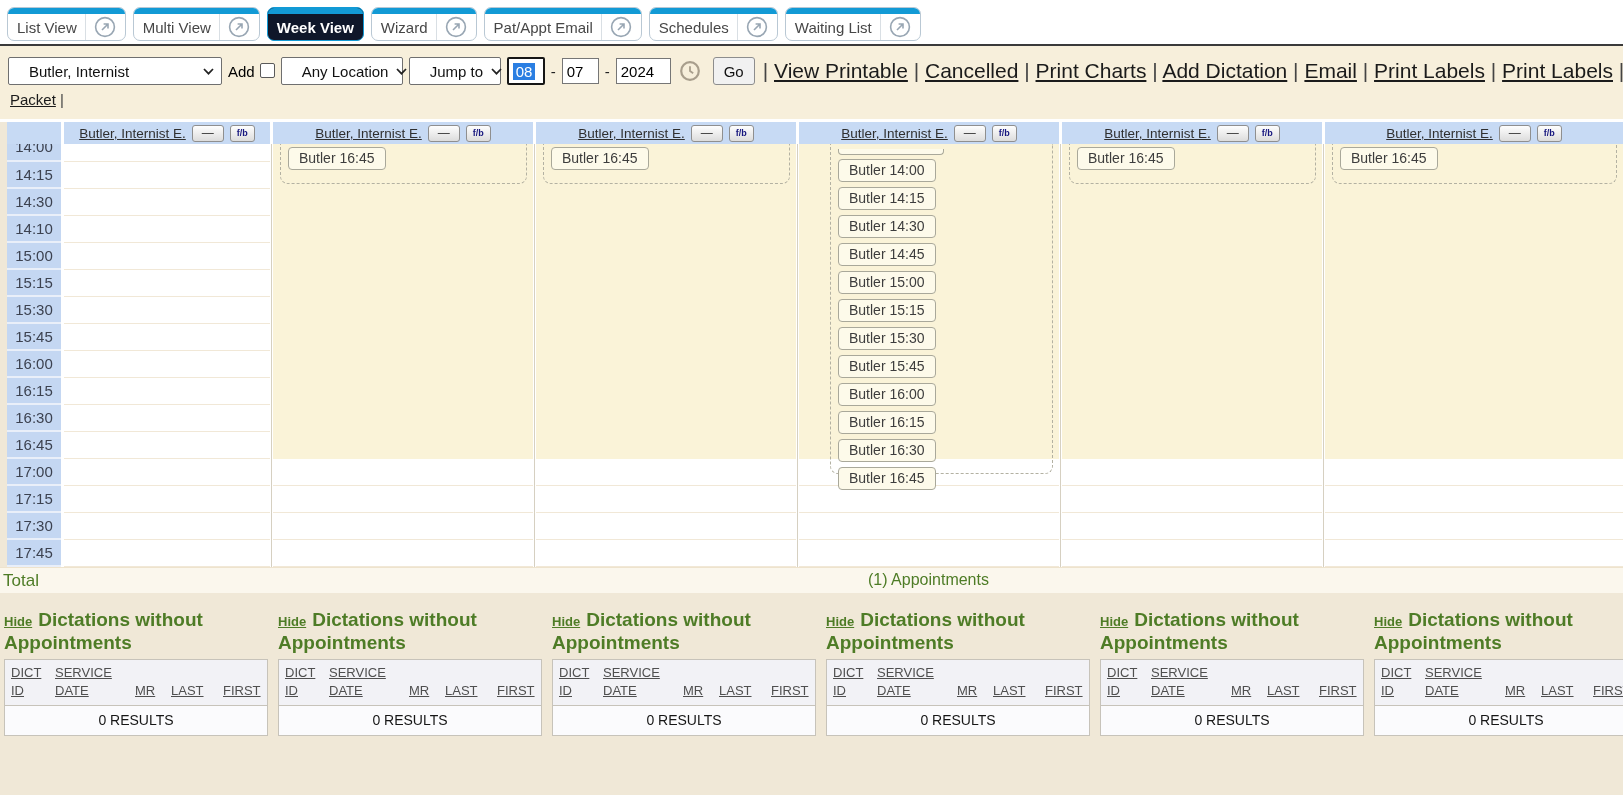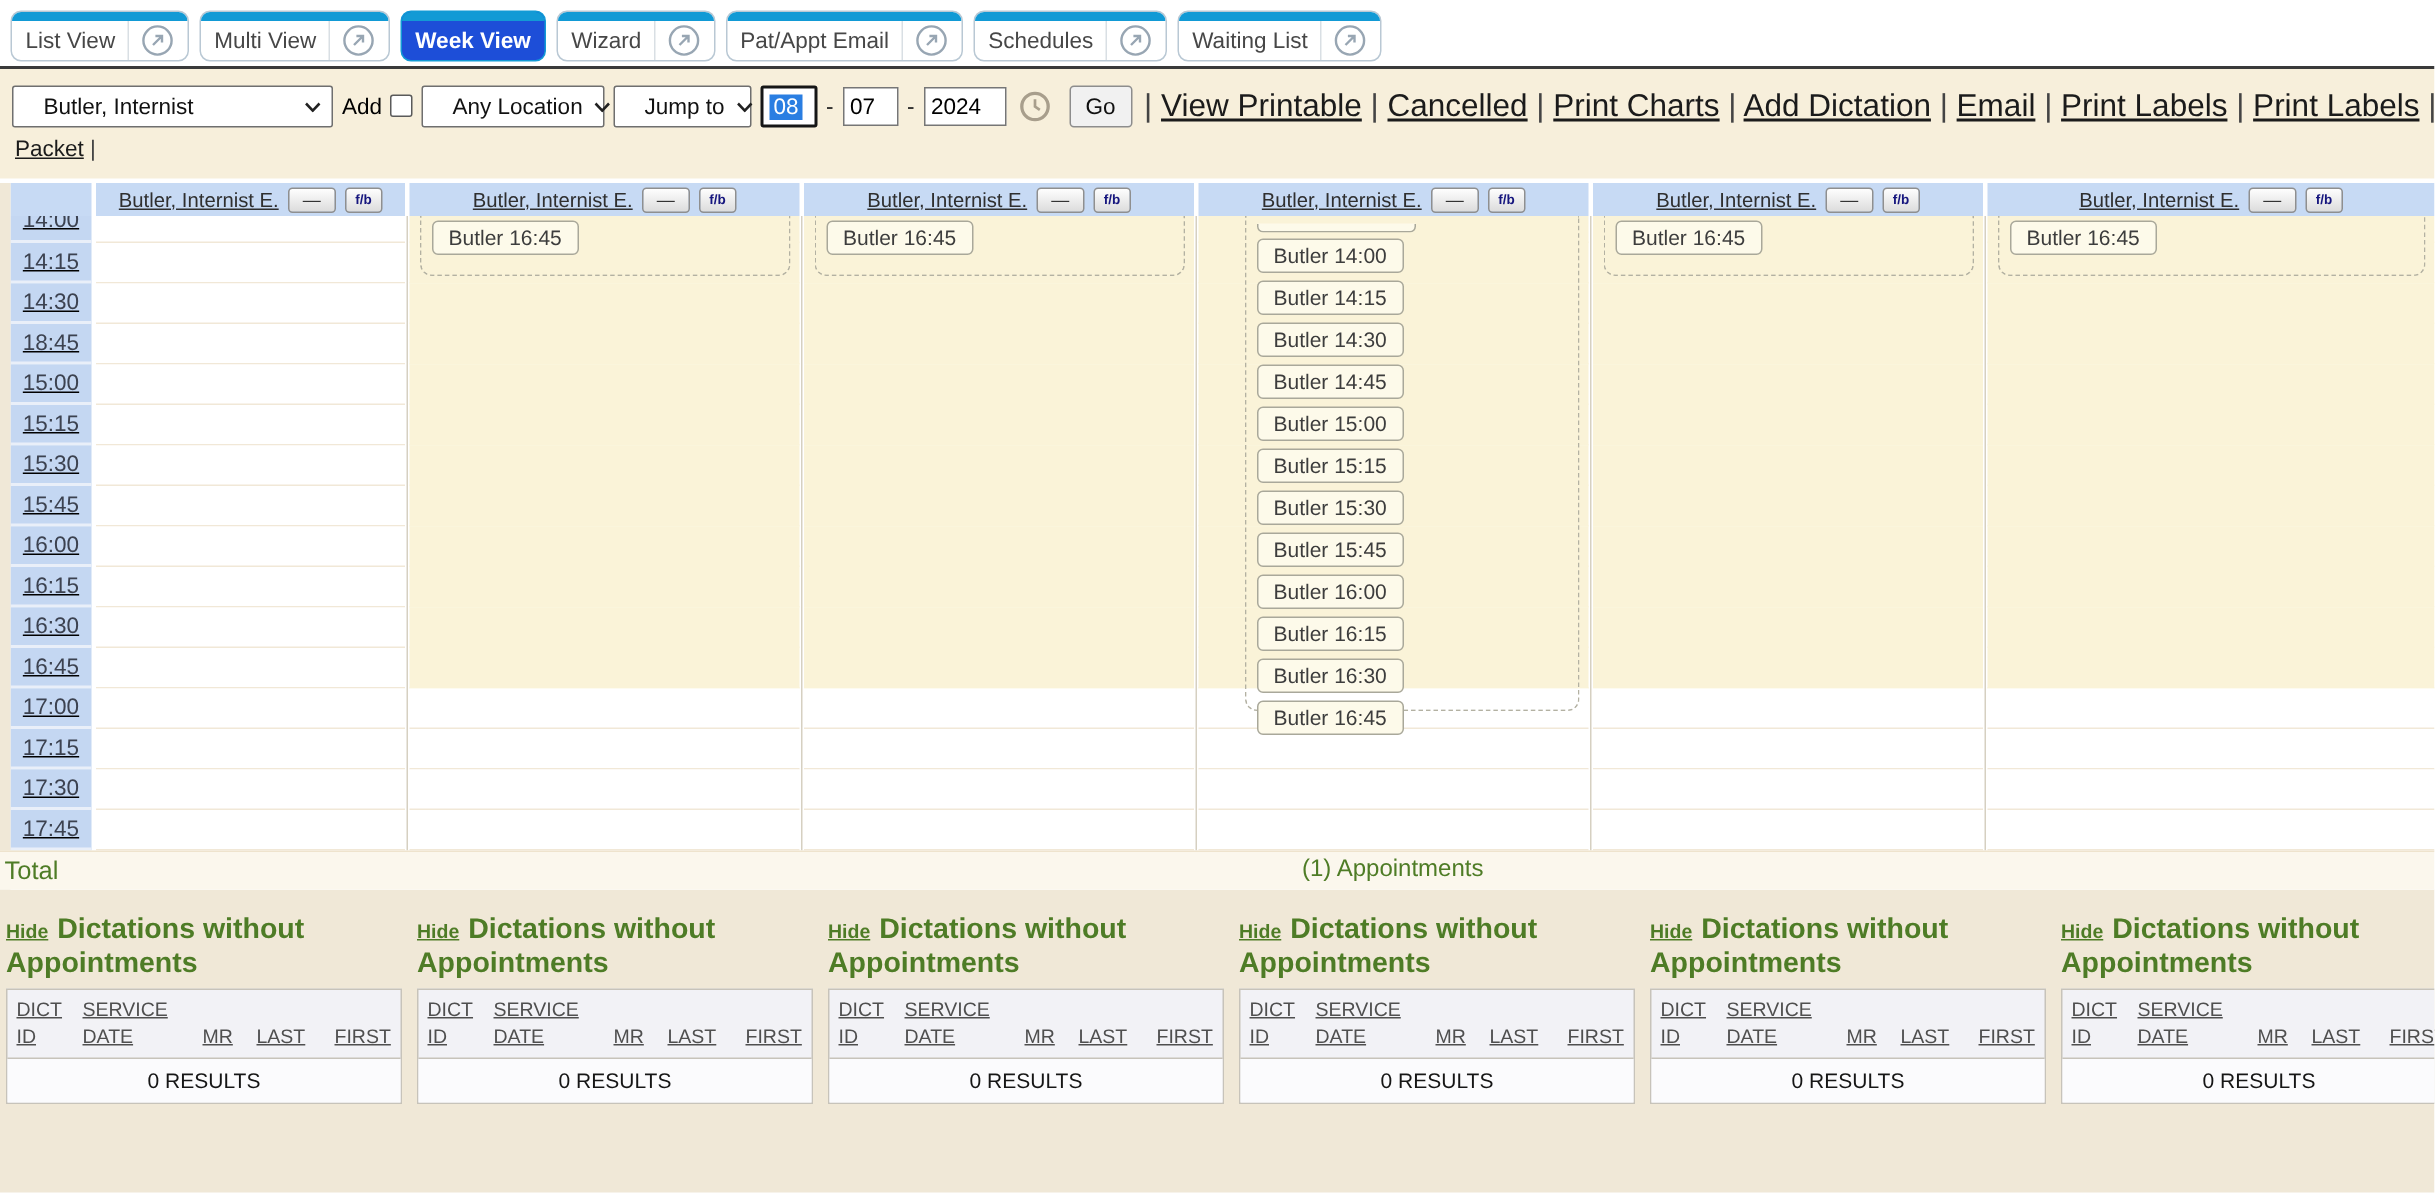--- a/index.html
+++ b/index.html
@@ -9,21 +9,21 @@
   
   .tabbar { display:flex; align-items:flex-start; gap:7px; padding:7px 0 0 7px;
     height:46px; background:#fff; border-bottom:2px solid #3a3a3a; }
   .tab { display:inline-flex; flex-direction:column; height:34px; border:1px solid #b9c8d4;
     border-radius:7px; overflow:hidden; background:#fff; cursor:pointer; flex:none; }
   .tab-top { height:6px; background:#129ad5; flex:none; }
   .tab-row { display:flex; align-items:center; flex:1; padding:0 9px; gap:8px; }
   .tab-label { font-size:15px; color:#474747; white-space:nowrap; }
   .tab-sep { width:1px; align-self:stretch; background:#d9dfe4; }
   .arrow-icon { width:22px; height:22px; display:inline-flex; }
-  .tab.active { background:#1d4ed8; border-color:#129ad5; }
+  .tab.active { background:#0f172a; border-color:#129ad5; }
   .tab.active .tab-label { color:#fff; font-weight:bold; }
 
   
   .toolbar { background:#f7efdb; padding:10px 8px 6px 8px; }
   .tb-row1 { display:flex; align-items:center; gap:6px; font-size:15px; white-space:nowrap; height:30px; }
   .selectbox { height:28px; background:#fff; border:1px solid #6f6f6f; border-radius:2px;
     display:inline-flex; align-items:center; justify-content:space-between;
     padding:0 7px 0 20px; gap:8px; color:#111; cursor:pointer; flex:none; }
   .sel-provider { width:214px; }
   .sel-location { width:122px; }
@@ -42,21 +42,21 @@
     border:1px solid #8d8d8d; border-radius:3px; color:#111; cursor:pointer; margin-left:4px; }
   .links { font-size:21px; color:#1b1b1b; margin-left:2px; }
   .tlink { text-decoration:underline; cursor:pointer; color:#1b1b1b; }
   .pipe { color:#444; }
   .tb-row2 { margin-top:5px; font-size:15px; height:22px; }
 
   
   .sched-wrap { margin-top:3px; position:relative; background:#fff; }
   .sched-wrap::before { content:''; position:absolute; left:0; top:0; width:7px; height:100%; background:#f0e8d7; }
   .sched { display:flex; padding-left:7px; }
-  .time-col { width:54px; flex:none;text-decoration:underline; }
+  .time-col { width:54px; flex:none; }
   .time-head { height:22px; background:#c7daf4; }
   .time-cell { height:27px; background:#c4d7f2; border-bottom:2px solid #e9eff9;
     font-size:15px; color:#3c4250; text-align:center; line-height:25px; overflow:hidden; }
   .time-cell.clipped { height:18px; }
   .time-cell.clipped span { display:block; margin-top:-10px; }
   .day-col { margin-left:3px; flex:none; position:relative; }
   .day-col.first { width:206px; }
   .day-col.mid { width:260px; }
   .day-col.last { flex:1; width:auto; }
   .col-head { height:22px; background:#c7daf4; display:flex; align-items:center;
@@ -246,21 +246,21 @@
 
   <div class="sched-wrap">
     <div class="sched">
         <div class="time-col">
           <div class="time-head"></div>
           <div class="time-cell clipped">
             <span>14:00</span>
           </div>
           <div class="time-cell"><span>14:15</span></div>
           <div class="time-cell"><span>14:30</span></div>
-          <div class="time-cell"><span>18:45</span></div>
+          <div class="time-cell"><span>14:10</span></div>
           <div class="time-cell"><span>15:00</span></div>
           <div class="time-cell"><span>15:15</span></div>
           <div class="time-cell"><span>15:30</span></div>
           <div class="time-cell"><span>15:45</span></div>
           <div class="time-cell"><span>16:00</span></div>
           <div class="time-cell"><span>16:15</span></div>
           <div class="time-cell"><span>16:30</span></div>
           <div class="time-cell"><span>16:45</span></div>
           <div class="time-cell"><span>17:00</span></div>
           <div class="time-cell"><span>17:15</span></div>

